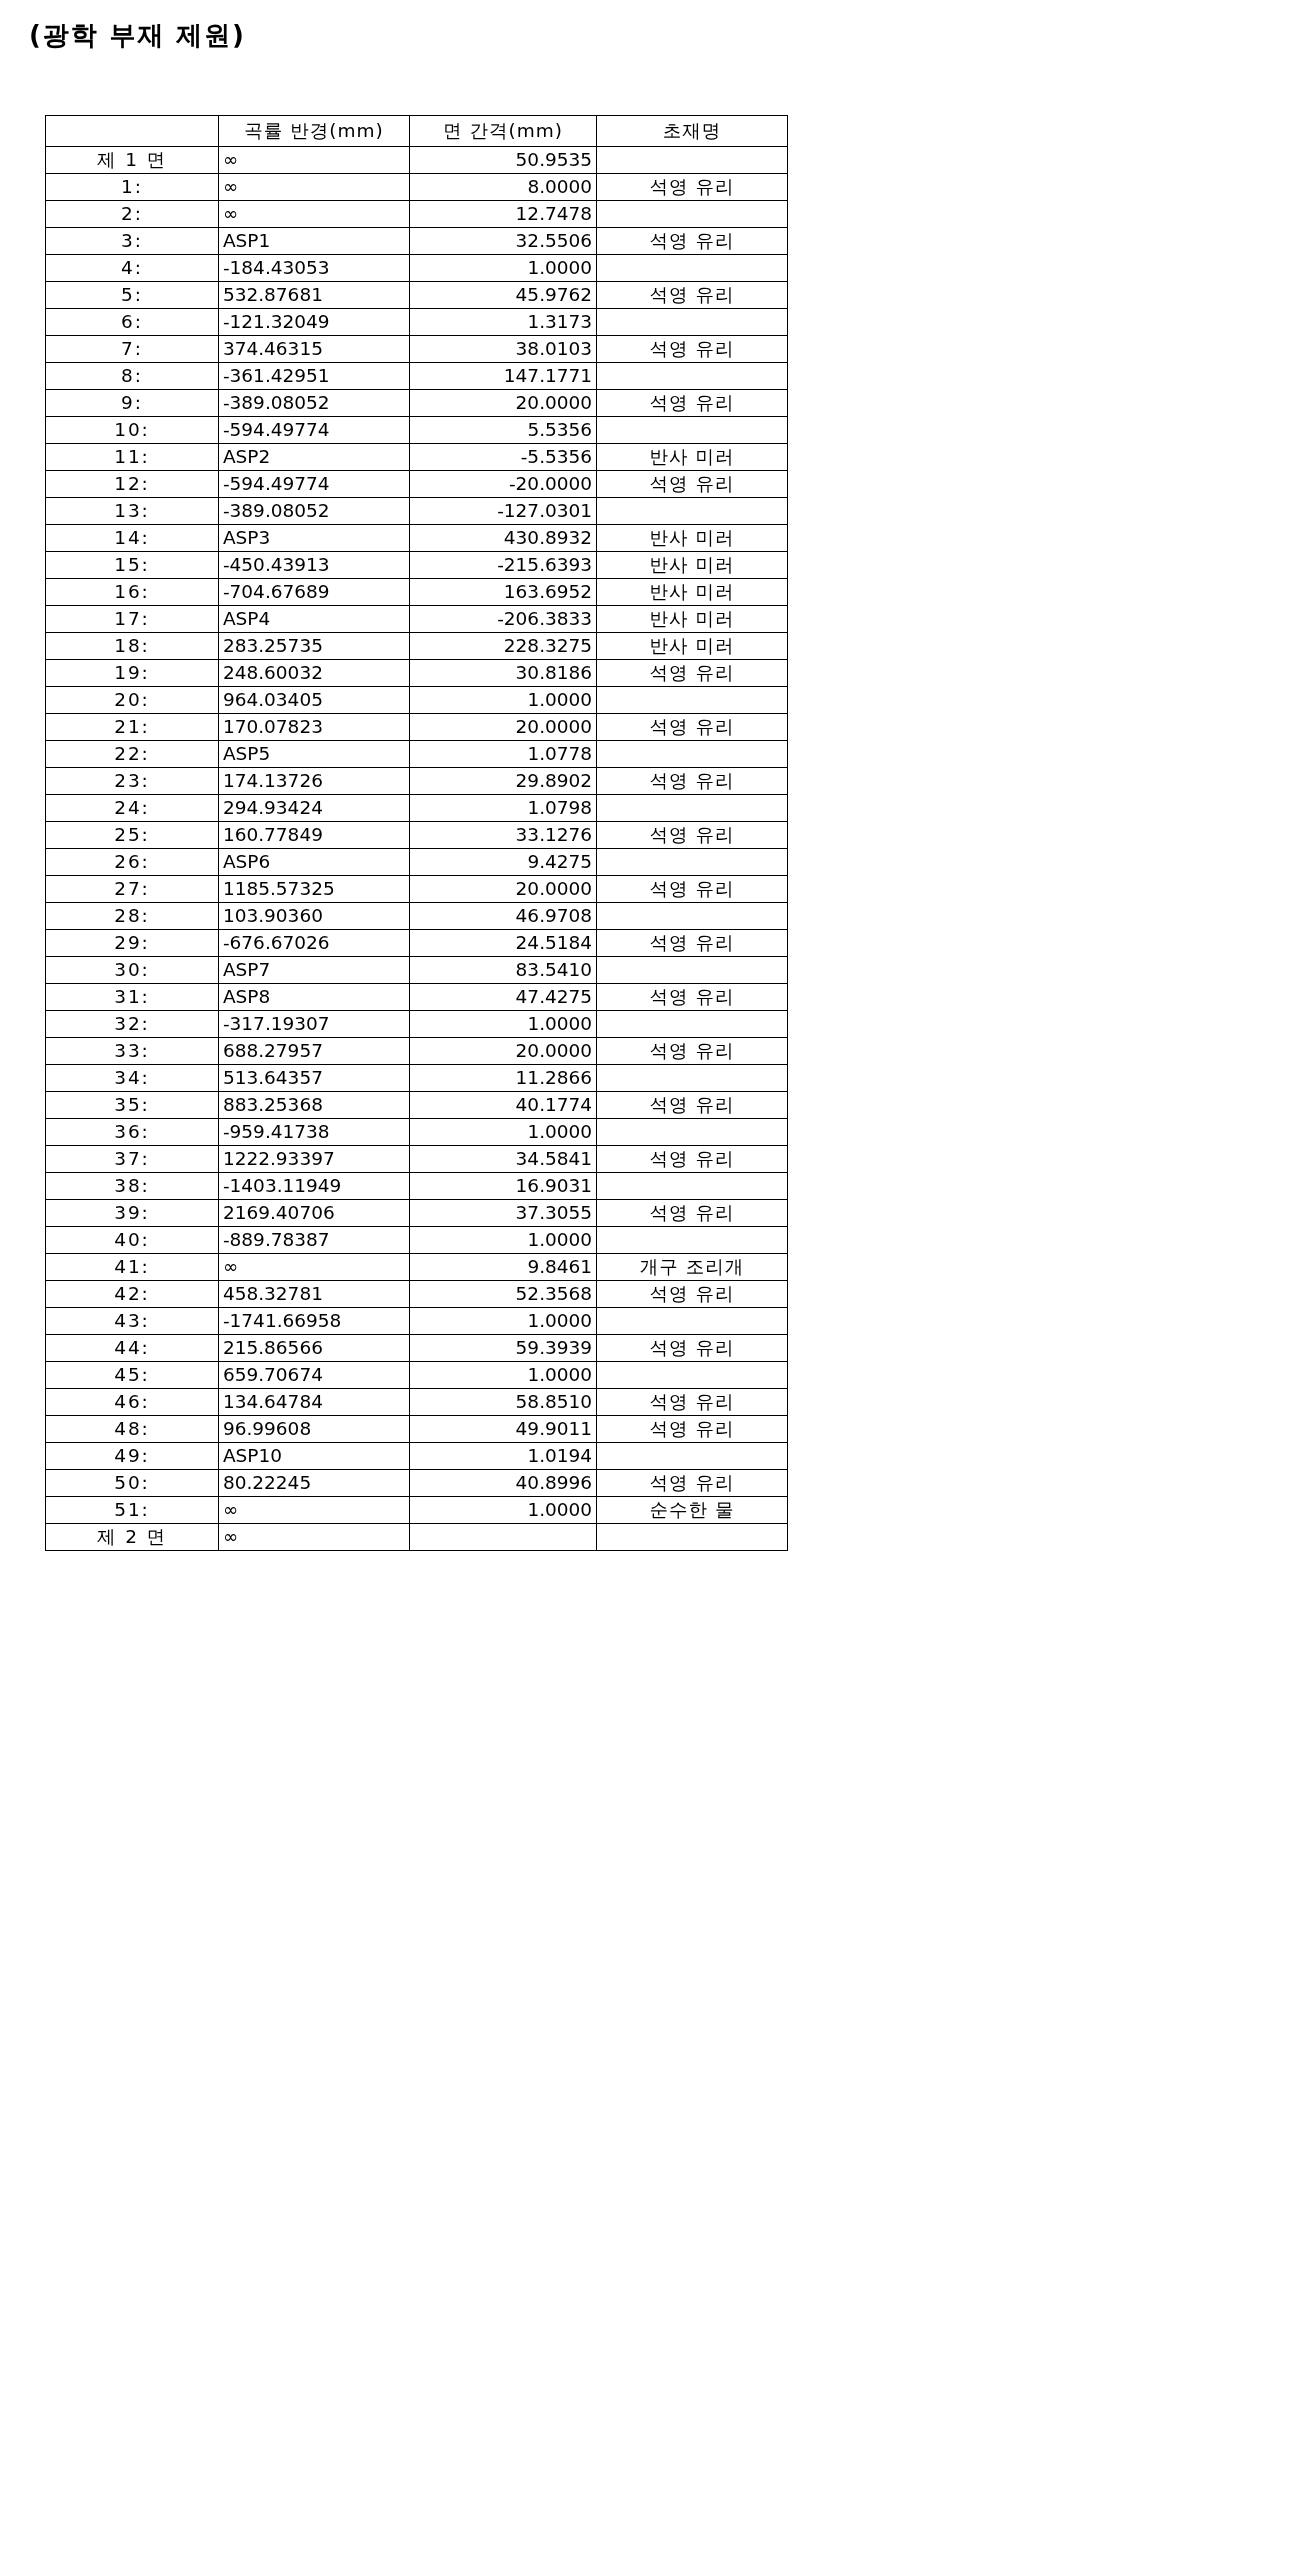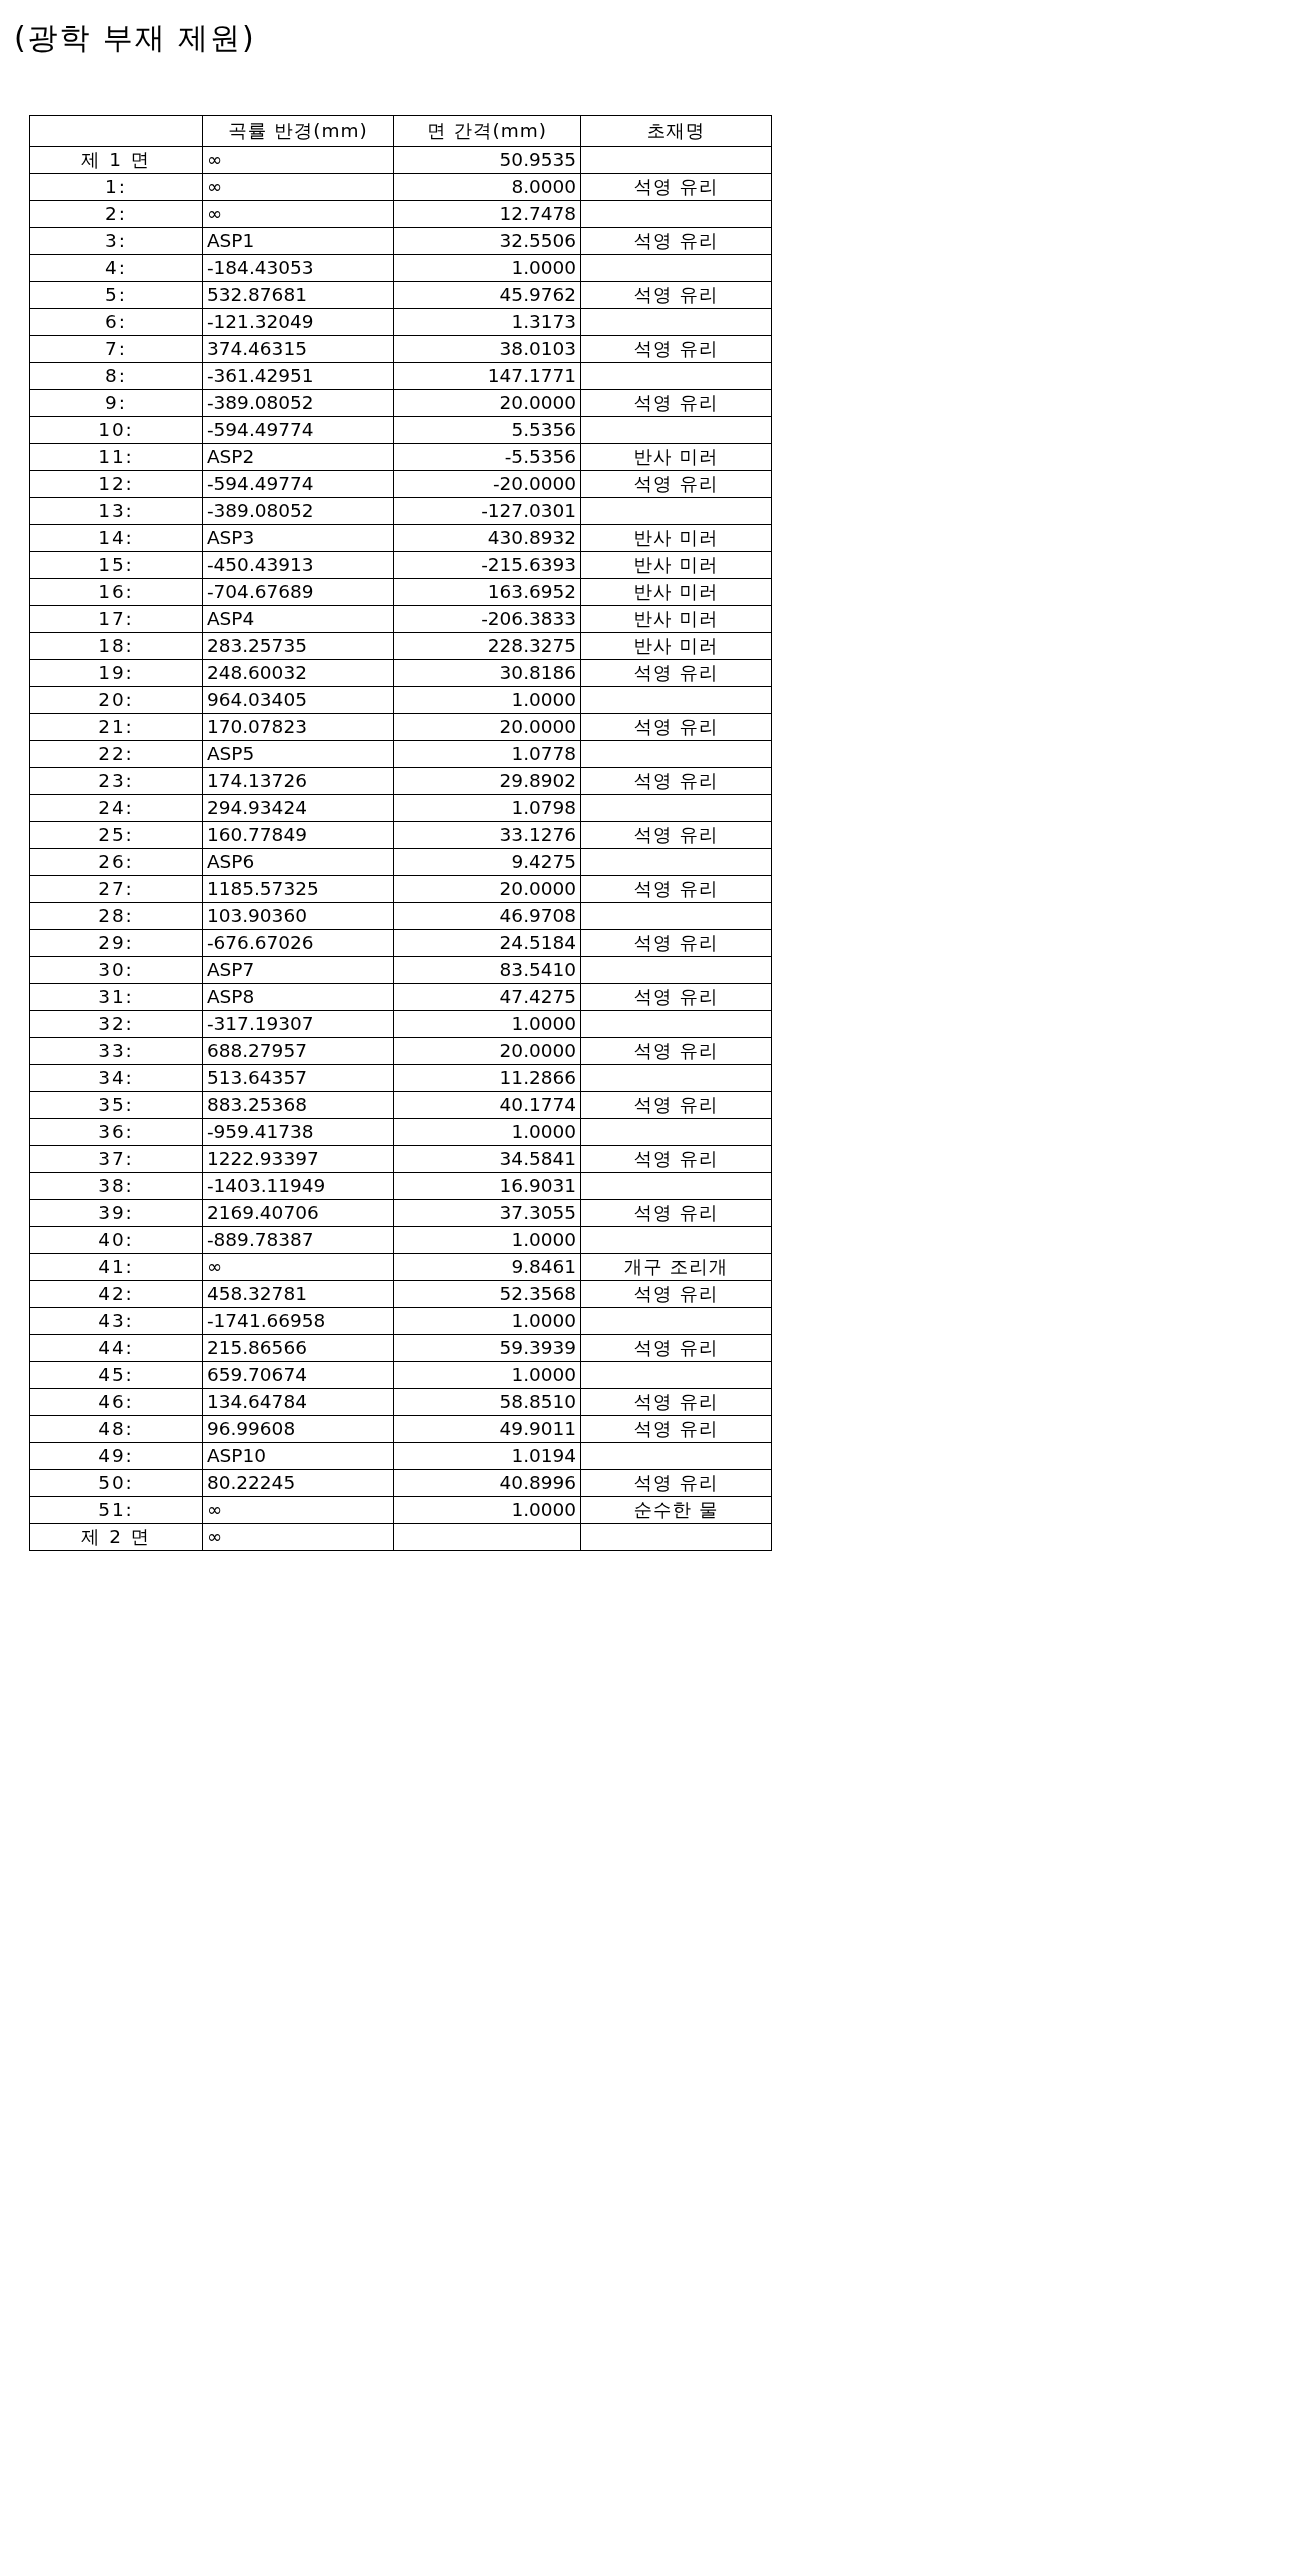--- a/index.html
+++ b/index.html
@@ -16,30 +16,30 @@
   }
   .page {
     position: relative;
     width: 1299px;
     height: 2576px;
     background: #ffffff;
     overflow: hidden;
   }
   .doc-title {
     position: absolute;
-    left: 14px;
+    left: 29px;
     top: 17.5px;
-    font-size: 30px;
+    font-size: 26px;
     letter-spacing: 1.9px;
-    font-weight: 400;
+    font-weight: 700;
     white-space: nowrap;
   }
   .table-wrap {
     position: absolute;
-    left: 29px;
+    left: 45px;
     top: 115px;
     width: 741px;
   }
   table.spec {
     border-collapse: collapse;
     table-layout: fixed;
     width: 741px;
     border: 1.9px solid #000;
   }
   table.spec col.c1 { width: 173px; }

